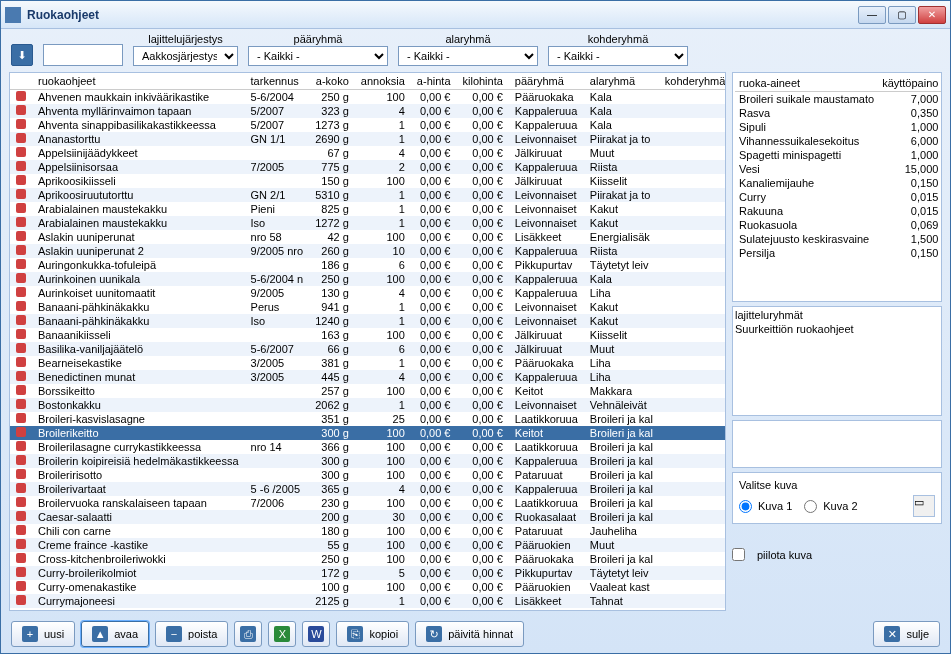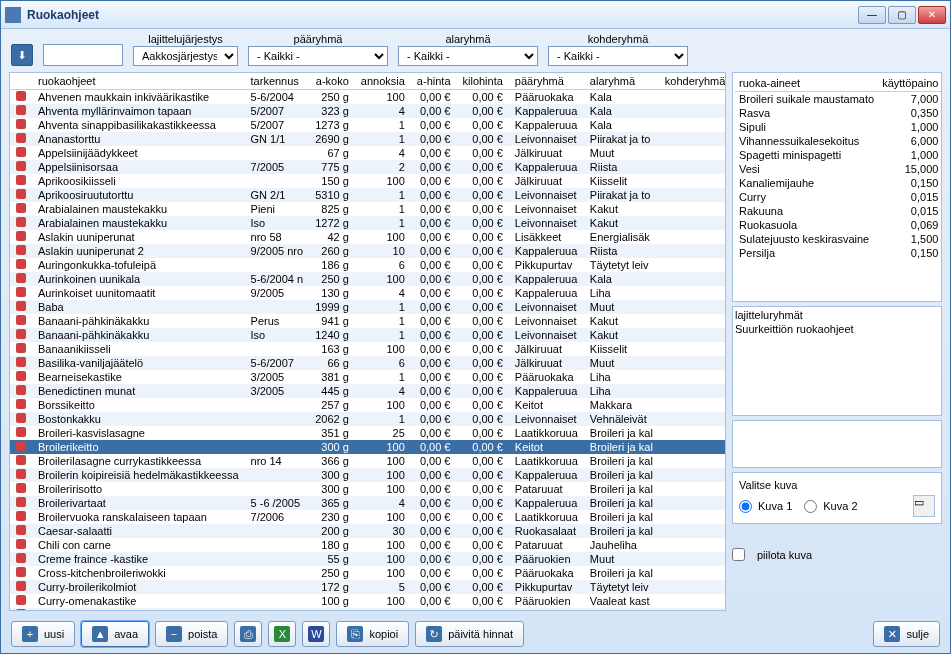--- a/index.html
+++ b/index.html
@@ -285,32 +285,20 @@
                 <td>Aurinkoiset uunitomaatit</td>
                 <td>9/2005</td>
                 <td class="num">130 g</td>
                 <td class="num">4</td>
                 <td class="num">0,00 €</td>
                 <td class="num">0,00 €</td>
                 <td>Kappaleruua</td>
                 <td>Liha</td>
                 <td></td>
               </tr>
-              <tr class="alt">
-                <td><span class="row-ico"></span></td>
-                <td>Baba</td>
-                <td></td>
-                <td class="num">1999 g</td>
-                <td class="num">1</td>
-                <td class="num">0,00 €</td>
-                <td class="num">0,00 €</td>
-                <td>Leivonnaiset</td>
-                <td>Muut</td>
-                <td></td>
-              </tr>
               <tr>
                 <td><span class="row-ico"></span></td>
                 <td>Banaani-pähkinäkakku</td>
                 <td>Perus</td>
                 <td class="num">941 g</td>
                 <td class="num">1</td>
                 <td class="num">0,00 €</td>
                 <td class="num">0,00 €</td>
                 <td>Leivonnaiset</td>
                 <td>Kakut</td>

